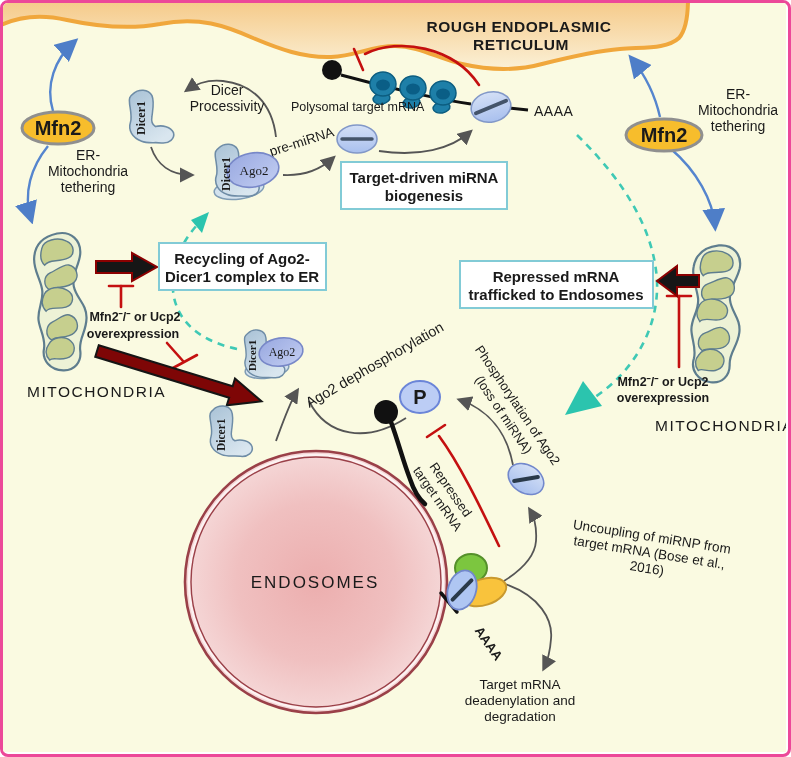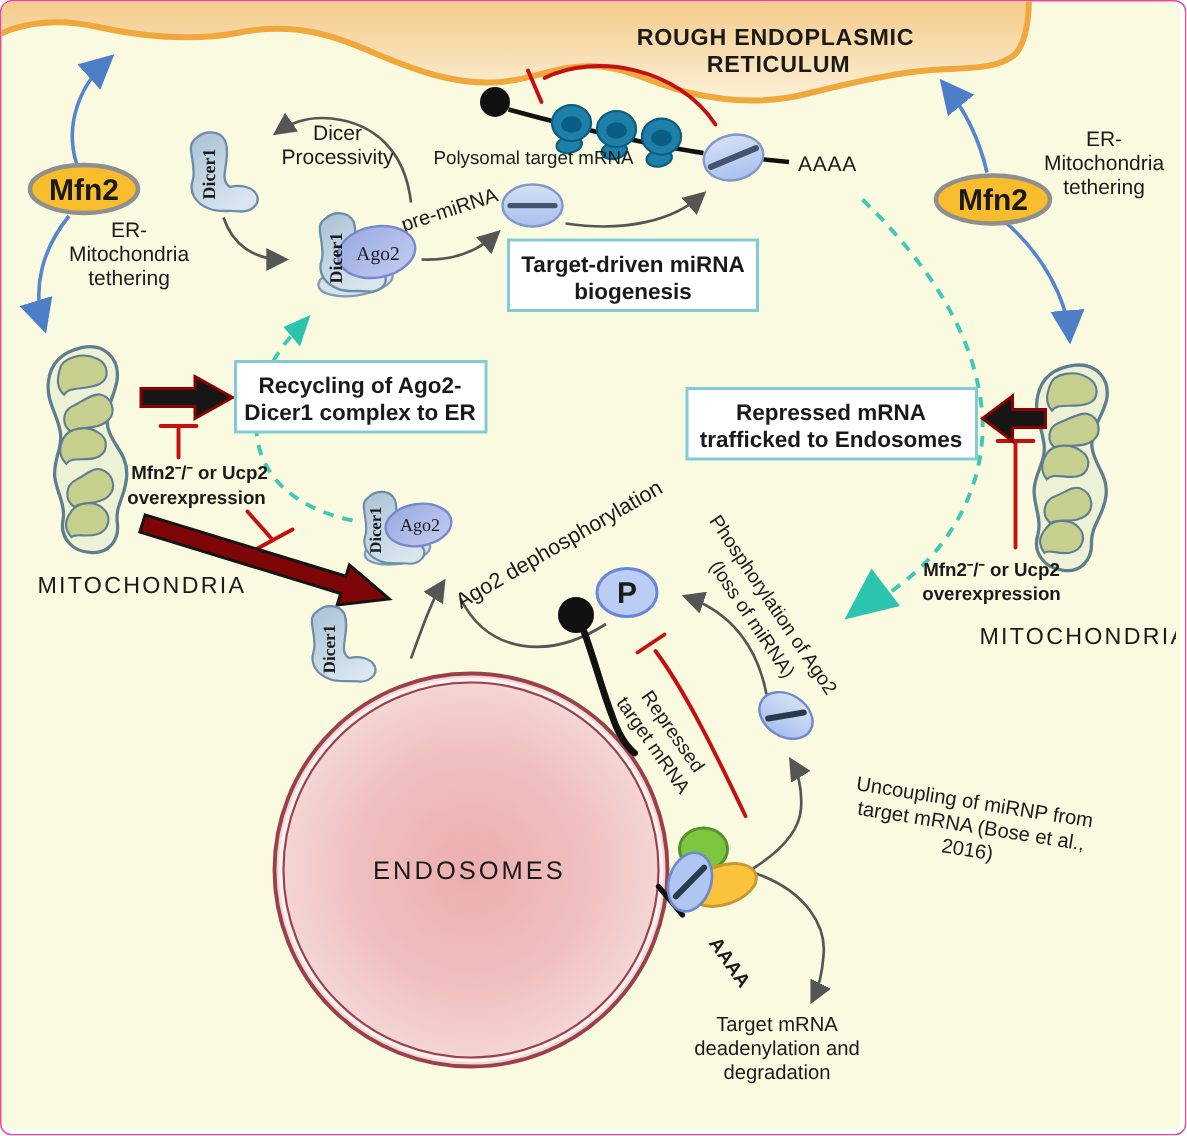--- a/index.html
+++ b/index.html
@@ -1,20 +1,20 @@
 <!DOCTYPE html>
 <html><head>
 <meta charset="utf-8">
 <style>
   html,body{margin:0;padding:0;background:#ffffff;}
   .frame{
     position:relative;
     width:791px;height:757px;
     box-sizing:border-box;
-    border:1px solid #ec4899;
+    border:3px solid #ec4899;
     border-radius:8px;
     background:#FAFAE1;
     box-shadow: inset 0 0 0 3px #ffffff;
     overflow:hidden;
     font-family:"Liberation Sans", sans-serif;
   }
   svg{position:absolute;left:0;top:0;}
   text{font-family:"Liberation Sans", sans-serif; fill:#1a1a1a;}
   .serif{font-family:"Liberation Serif", serif;}
 </style>

